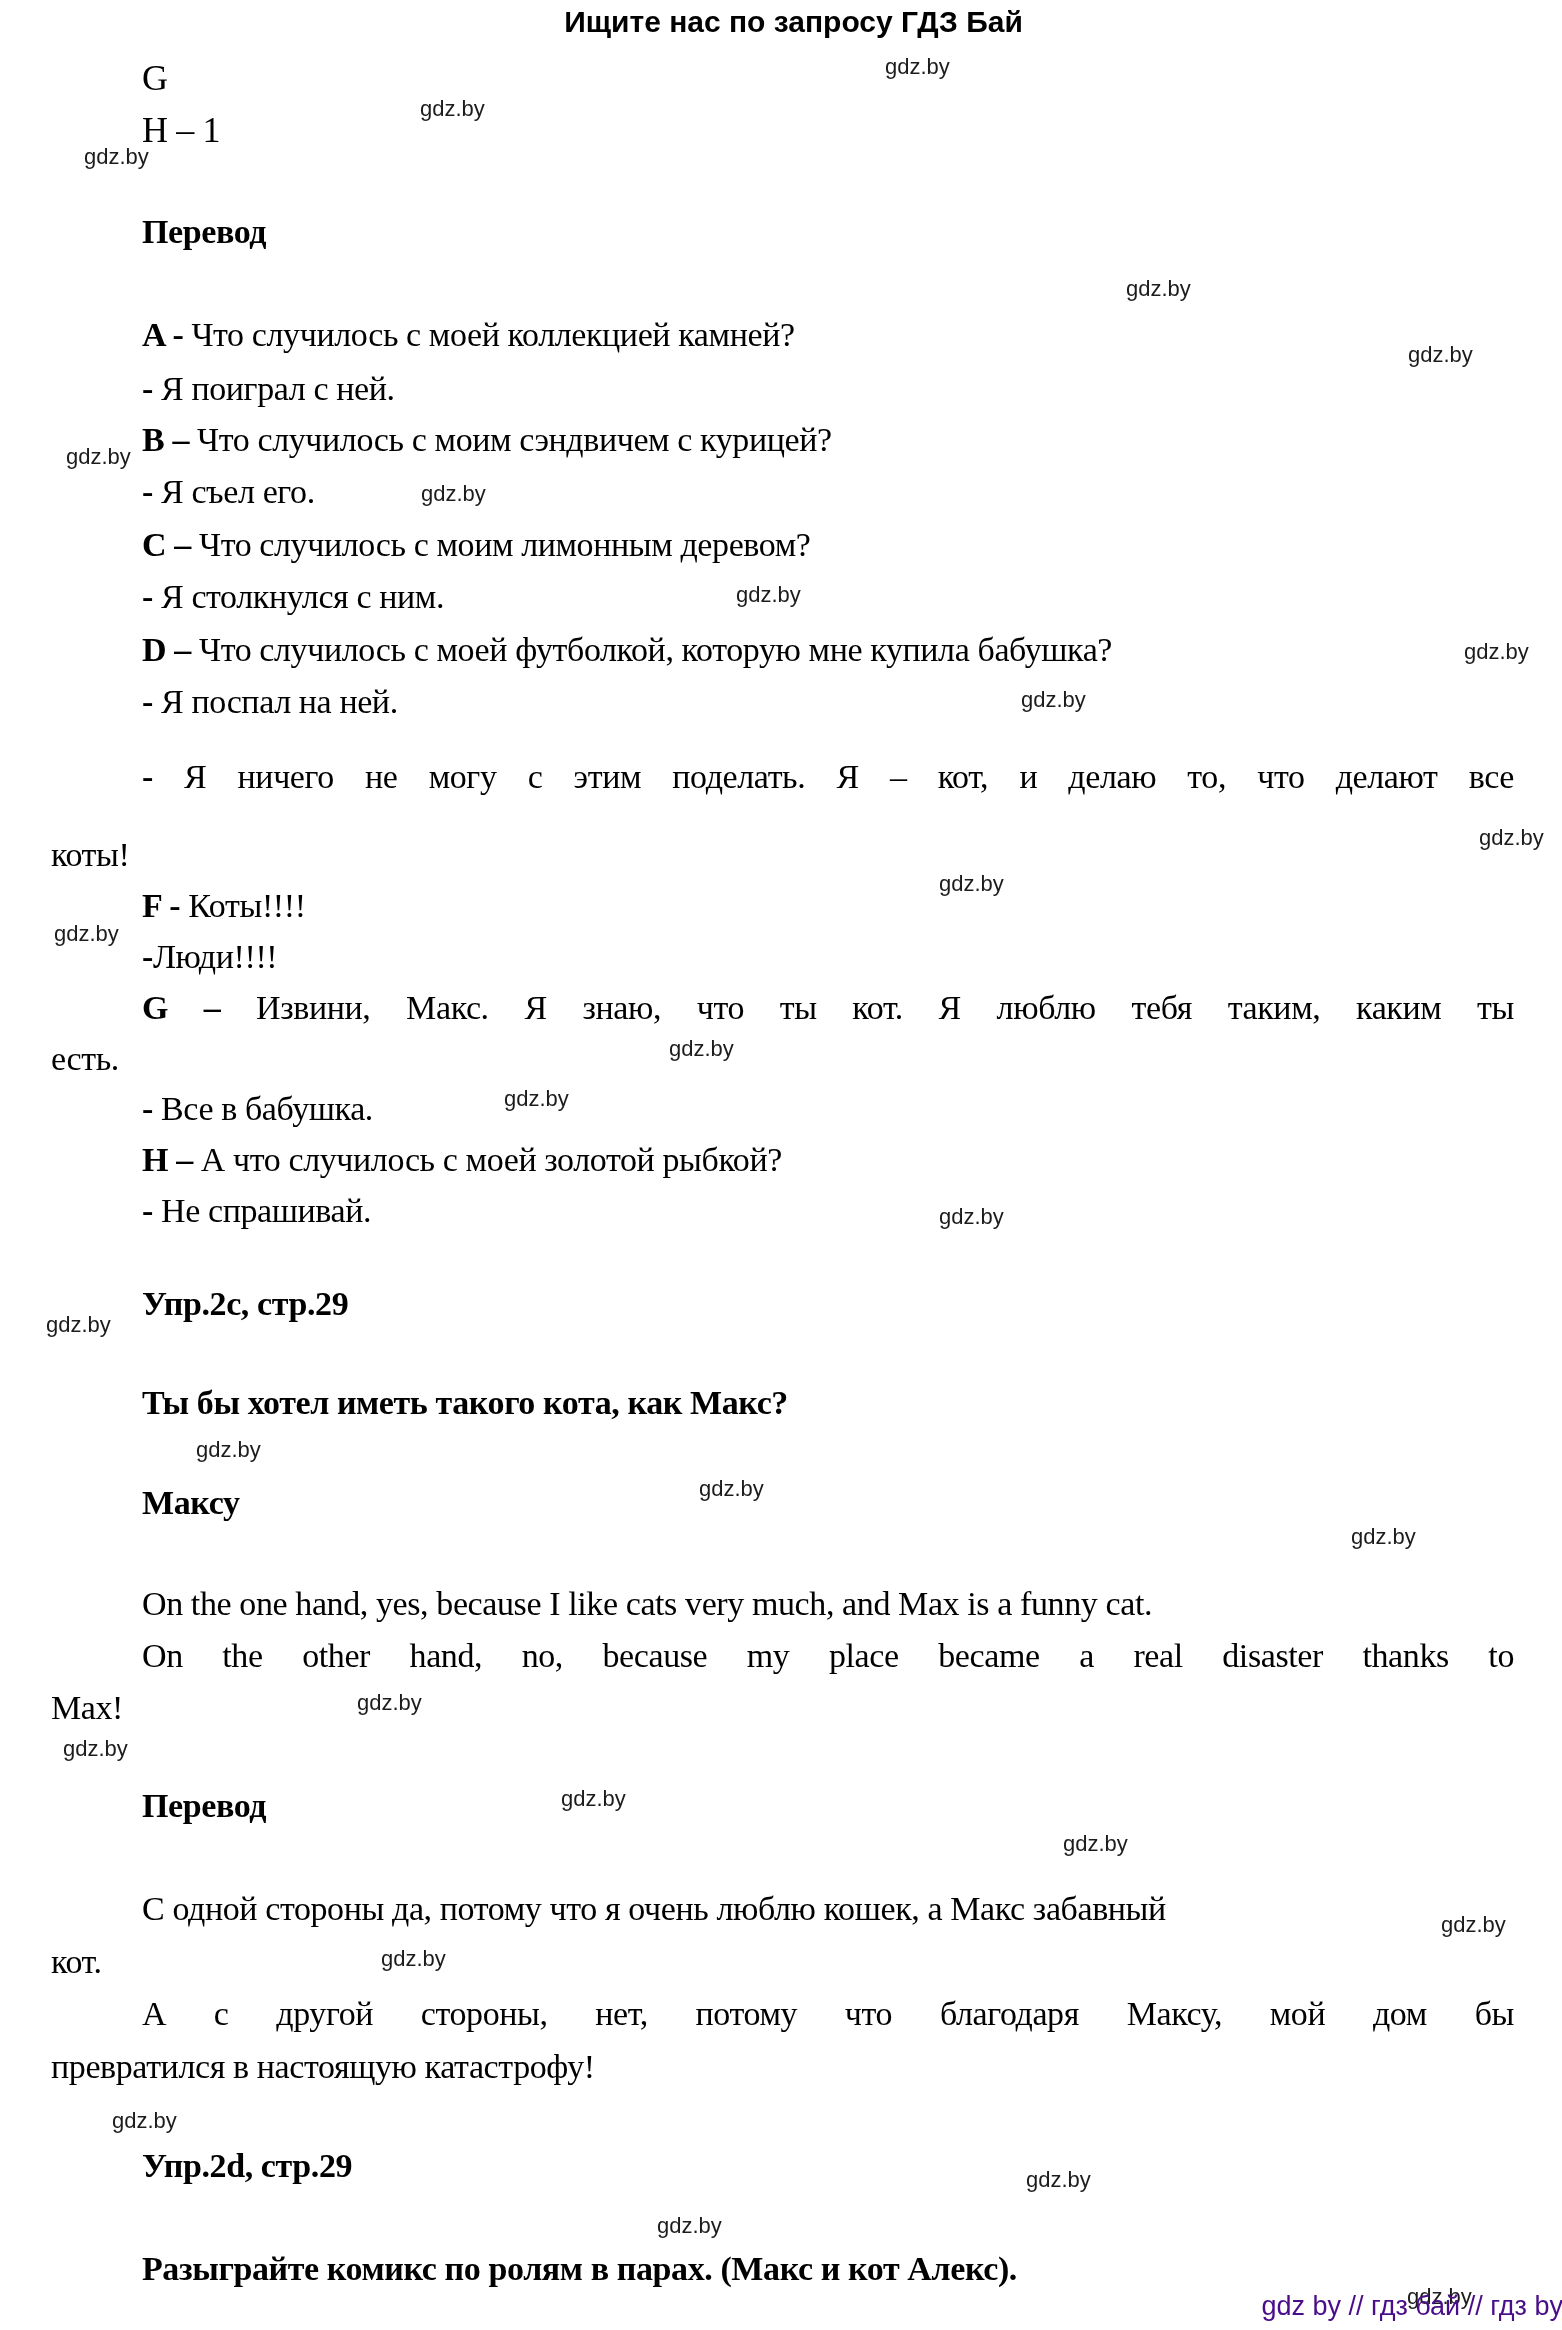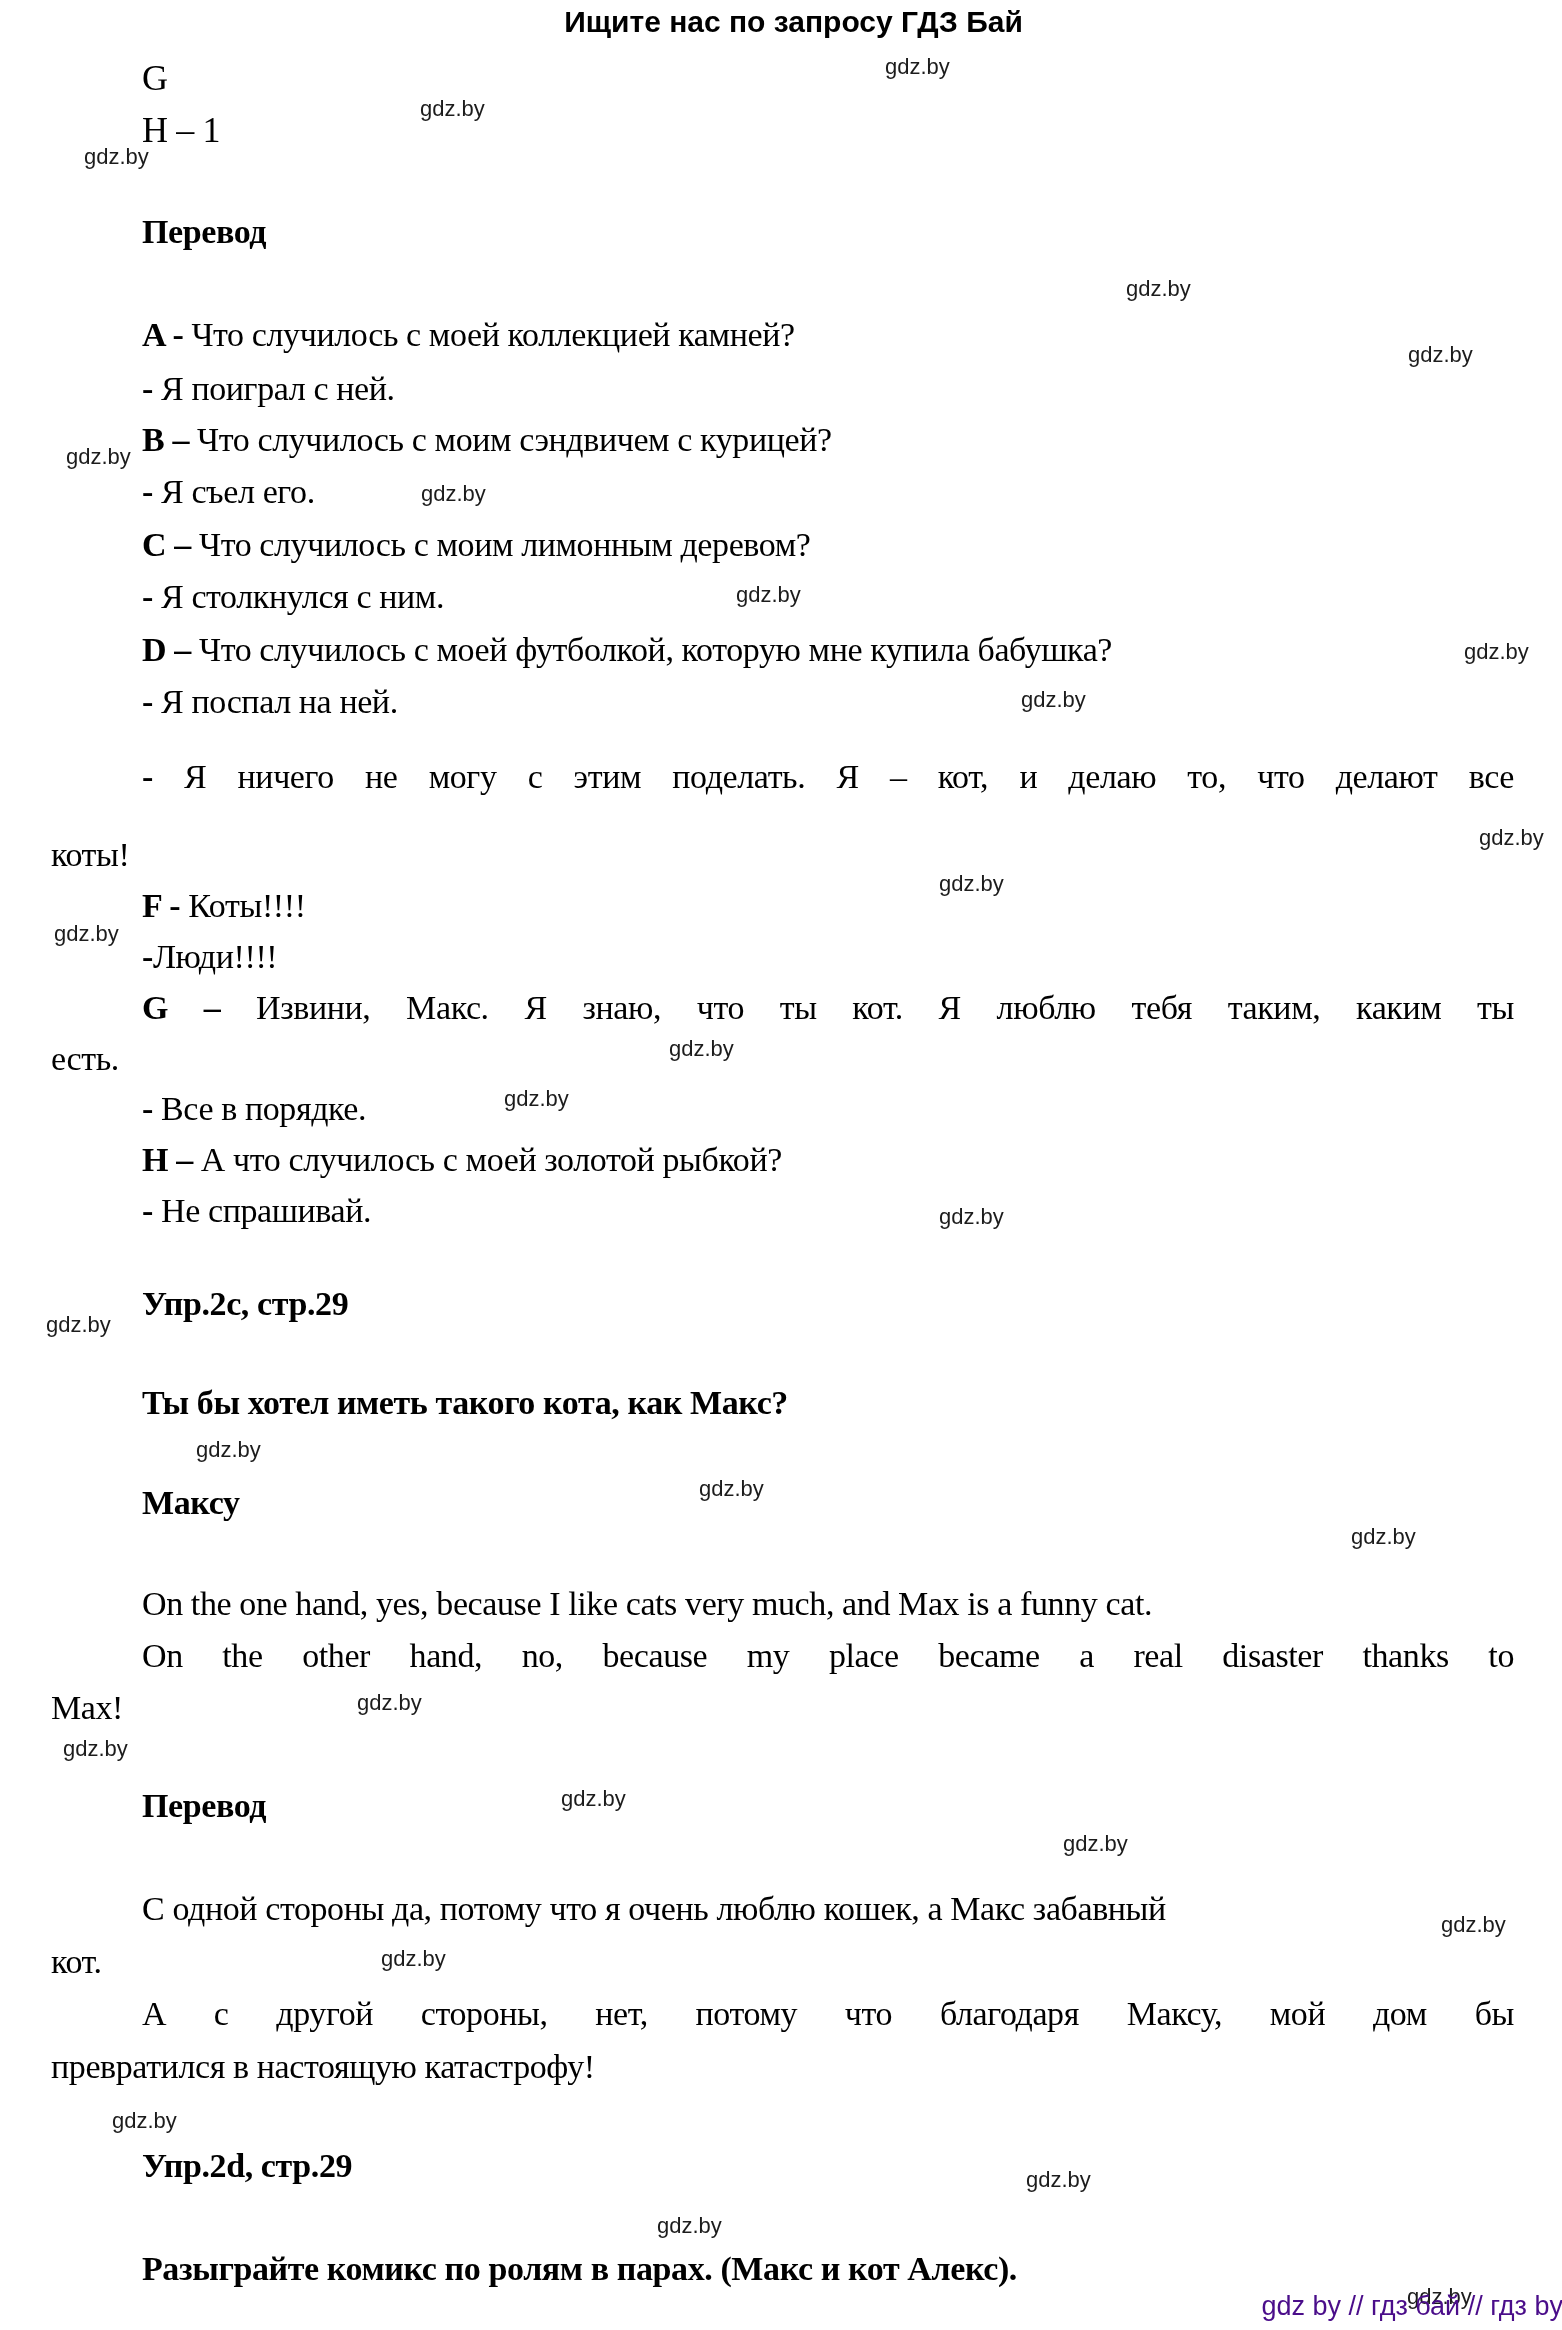--- a/index.html
+++ b/index.html
@@ -60,21 +60,21 @@
   <div class="ln" style="top:525px"><b>C –</b><span> Что случилось с моим лимонным деревом?</span></div>
   <div class="ln" style="top:577px"><b>-</b><span> Я столкнулся с ним.</span></div>
   <div class="ln" style="top:630px"><b>D –</b><span> Что случилось с моей футболкой, которую мне купила бабушка?</span></div>
   <div class="ln" style="top:682px"><b>-</b><span> Я поспал на ней.</span></div>
   <div class="ln just" style="top:757px"><b>-</b><span> Я ничего не могу с этим поделать. Я – кот, и делаю то, что делают все</span></div>
   <div class="ln cont" style="top:835px"><b></b><span>коты!</span></div>
   <div class="ln" style="top:886px"><b>F -</b><span> Коты!!!!</span></div>
   <div class="ln" style="top:937px"><b>-</b><span>Люди!!!!</span></div>
   <div class="ln just" style="top:988px"><b>G –</b><span> Извини, Макс. Я знаю, что ты кот. Я люблю тебя таким, каким ты</span></div>
   <div class="ln cont" style="top:1039px"><b></b><span>есть.</span></div>
-  <div class="ln" style="top:1089px"><b>-</b><span> Все в порядке.</span></div>
+  <div class="ln" style="top:1089px"><b>-</b><span> Все в бабушка.</span></div>
   <div class="ln" style="top:1140px"><b>H –</b><span> А что случилось с моей золотой рыбкой?</span></div>
   <div class="ln" style="top:1191px"><b>-</b><span> Не спрашивай.</span></div>
 
   <div class="ln bold" style="top:1284px">Упр.2c, стр.29</div>
   <div class="ln bold" style="top:1383px">Ты бы хотел иметь такого кота, как Макс?</div>
   <div class="ln bold" style="top:1483px">Максу</div>
 
   <div class="ln just" style="top:1636px">On the other hand, no, because my place became a real disaster thanks to</div>
   <div class="ln" style="top:1584px">On the one hand, yes, because I like cats very much, and Max is a funny cat.</div>
   <div class="ln cont" style="top:1688px">Max!</div>

